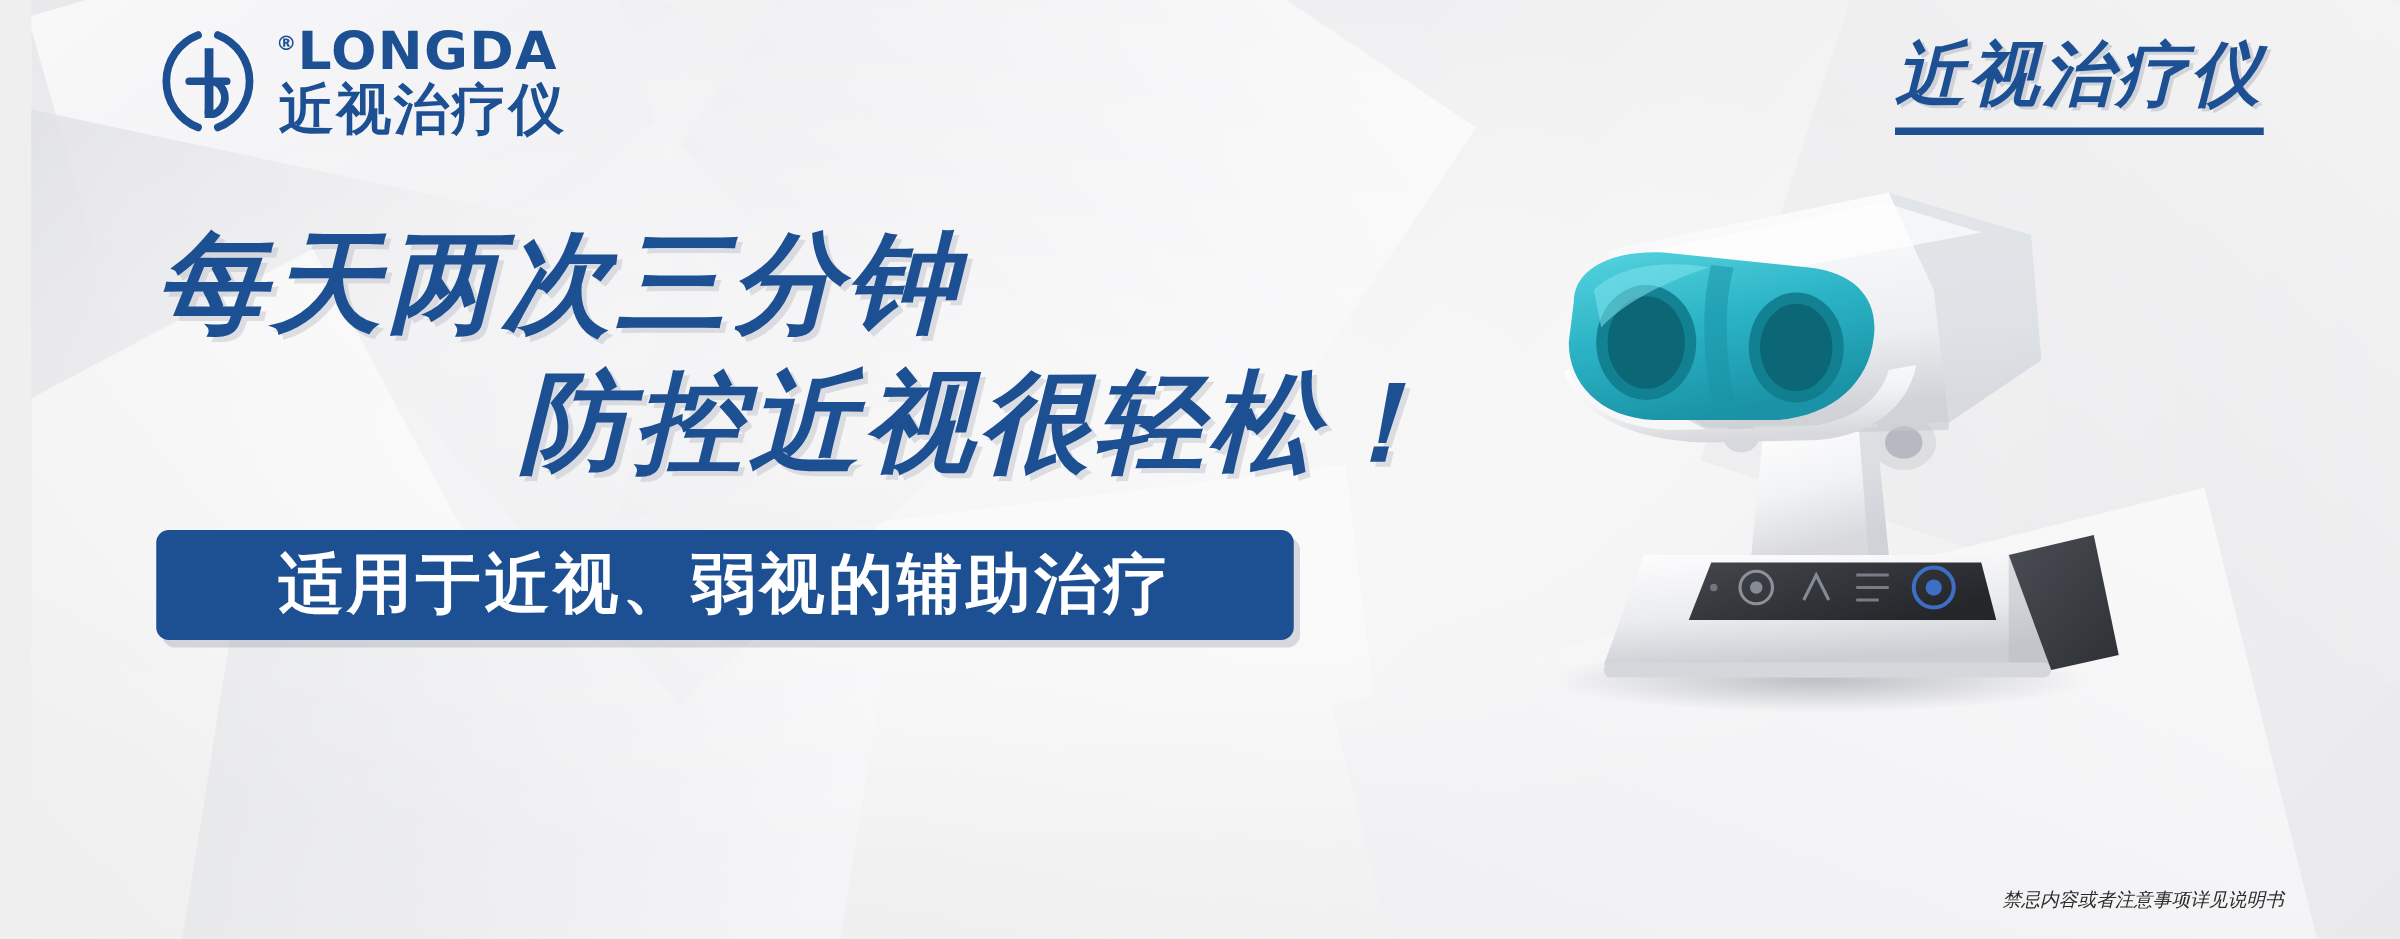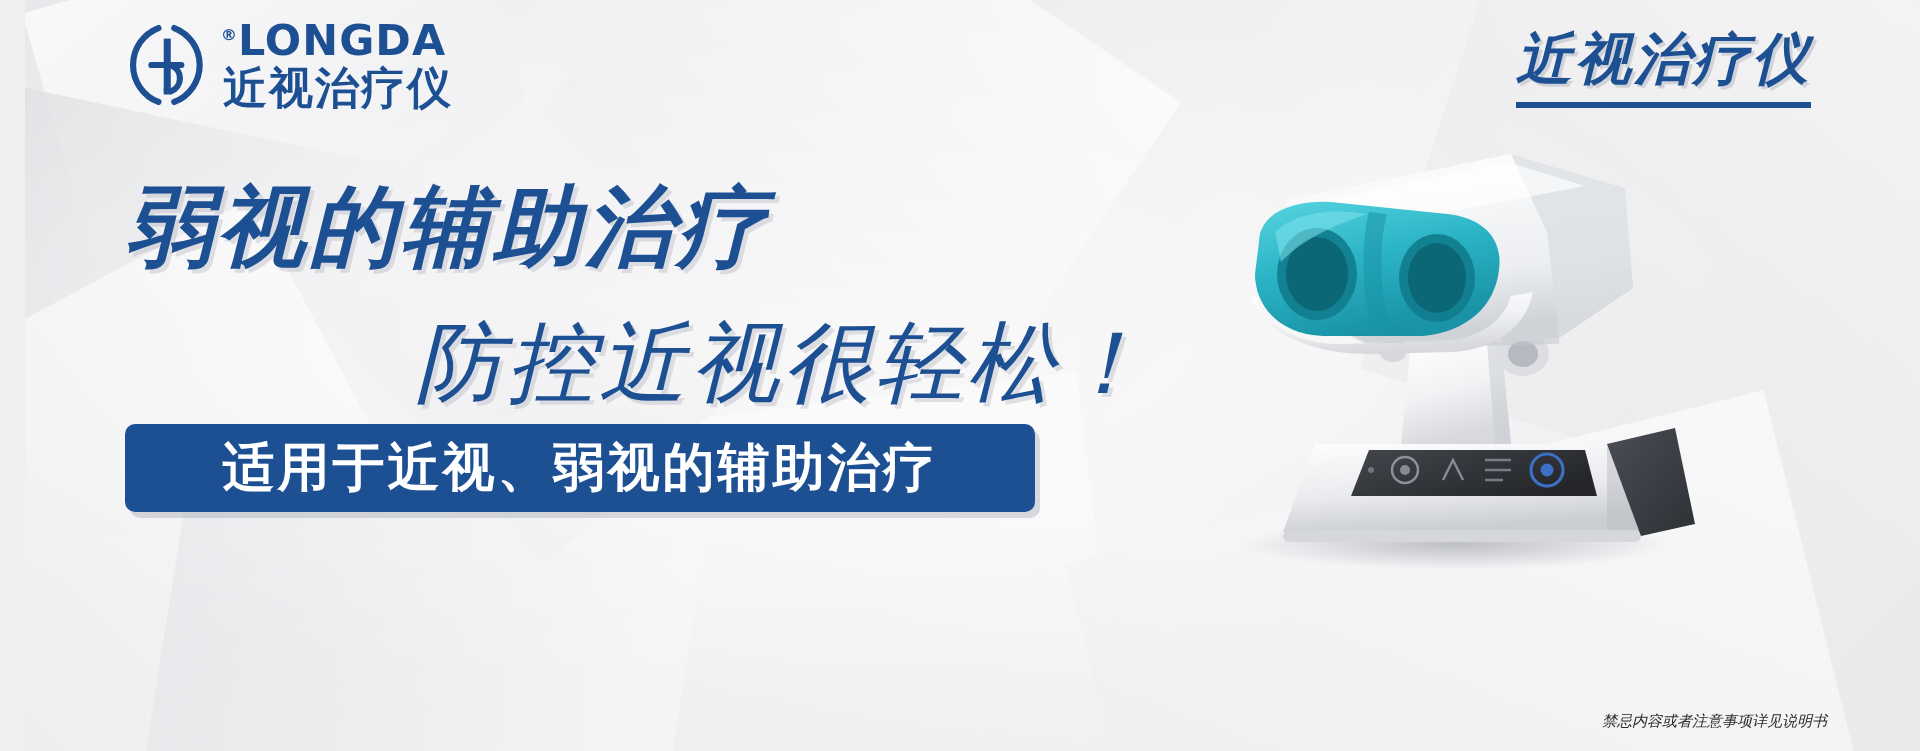--- a/index.html
+++ b/index.html
@@ -105,22 +105,22 @@
   }
 
   
   .headline-1 {
     position:absolute; top:168px; left:100px;
     font-size:88px; font-weight:900; font-style:italic;
     color:#1d4f93; letter-spacing:4px; white-space:nowrap;
     text-shadow:4px 4px 0 rgba(175,180,190,.38);
   }
   .headline-2 {
-    position:absolute; top:304px; left:390px;
-    font-size:88px; font-weight:400; font-style:italic;
+    position:absolute; top:279px; left:390px;
+    font-size:88px; font-weight:700; font-style:italic;
     color:#1d4f93; letter-spacing:4px; white-space:nowrap;
     text-shadow:4px 4px 0 rgba(175,180,190,.38);
     text-align:right;
   }
 
   
   .cta-bar {
     position:absolute; top:424px; left:100px;
     width:910px; height:88px;
     background:#1d4f93;
@@ -182,21 +182,21 @@
     </div>
 
 
   </div>
 
   <div class="product-title">
     <div class="pt-text">近视治疗仪</div>
     <div class="pt-rule"></div>
   </div>
 
-  <div class="headline-1">弱视的辅助治疗</div>
+  <div class="headline-1">每天两次三分钟</div>
   <div class="headline-2">防控近视很轻松！</div>
 
   <div class="cta-bar">
     <span class="cta-text">适用于近视、弱视的辅助治疗</span>
   </div>
 
   <div class="device">
     <svg viewBox="0 0 620 480" xmlns="http://www.w3.org/2000/svg">
       <defs>
         <linearGradient id="bodyG" x1="0" y1="0" x2="0.3" y2="1">

